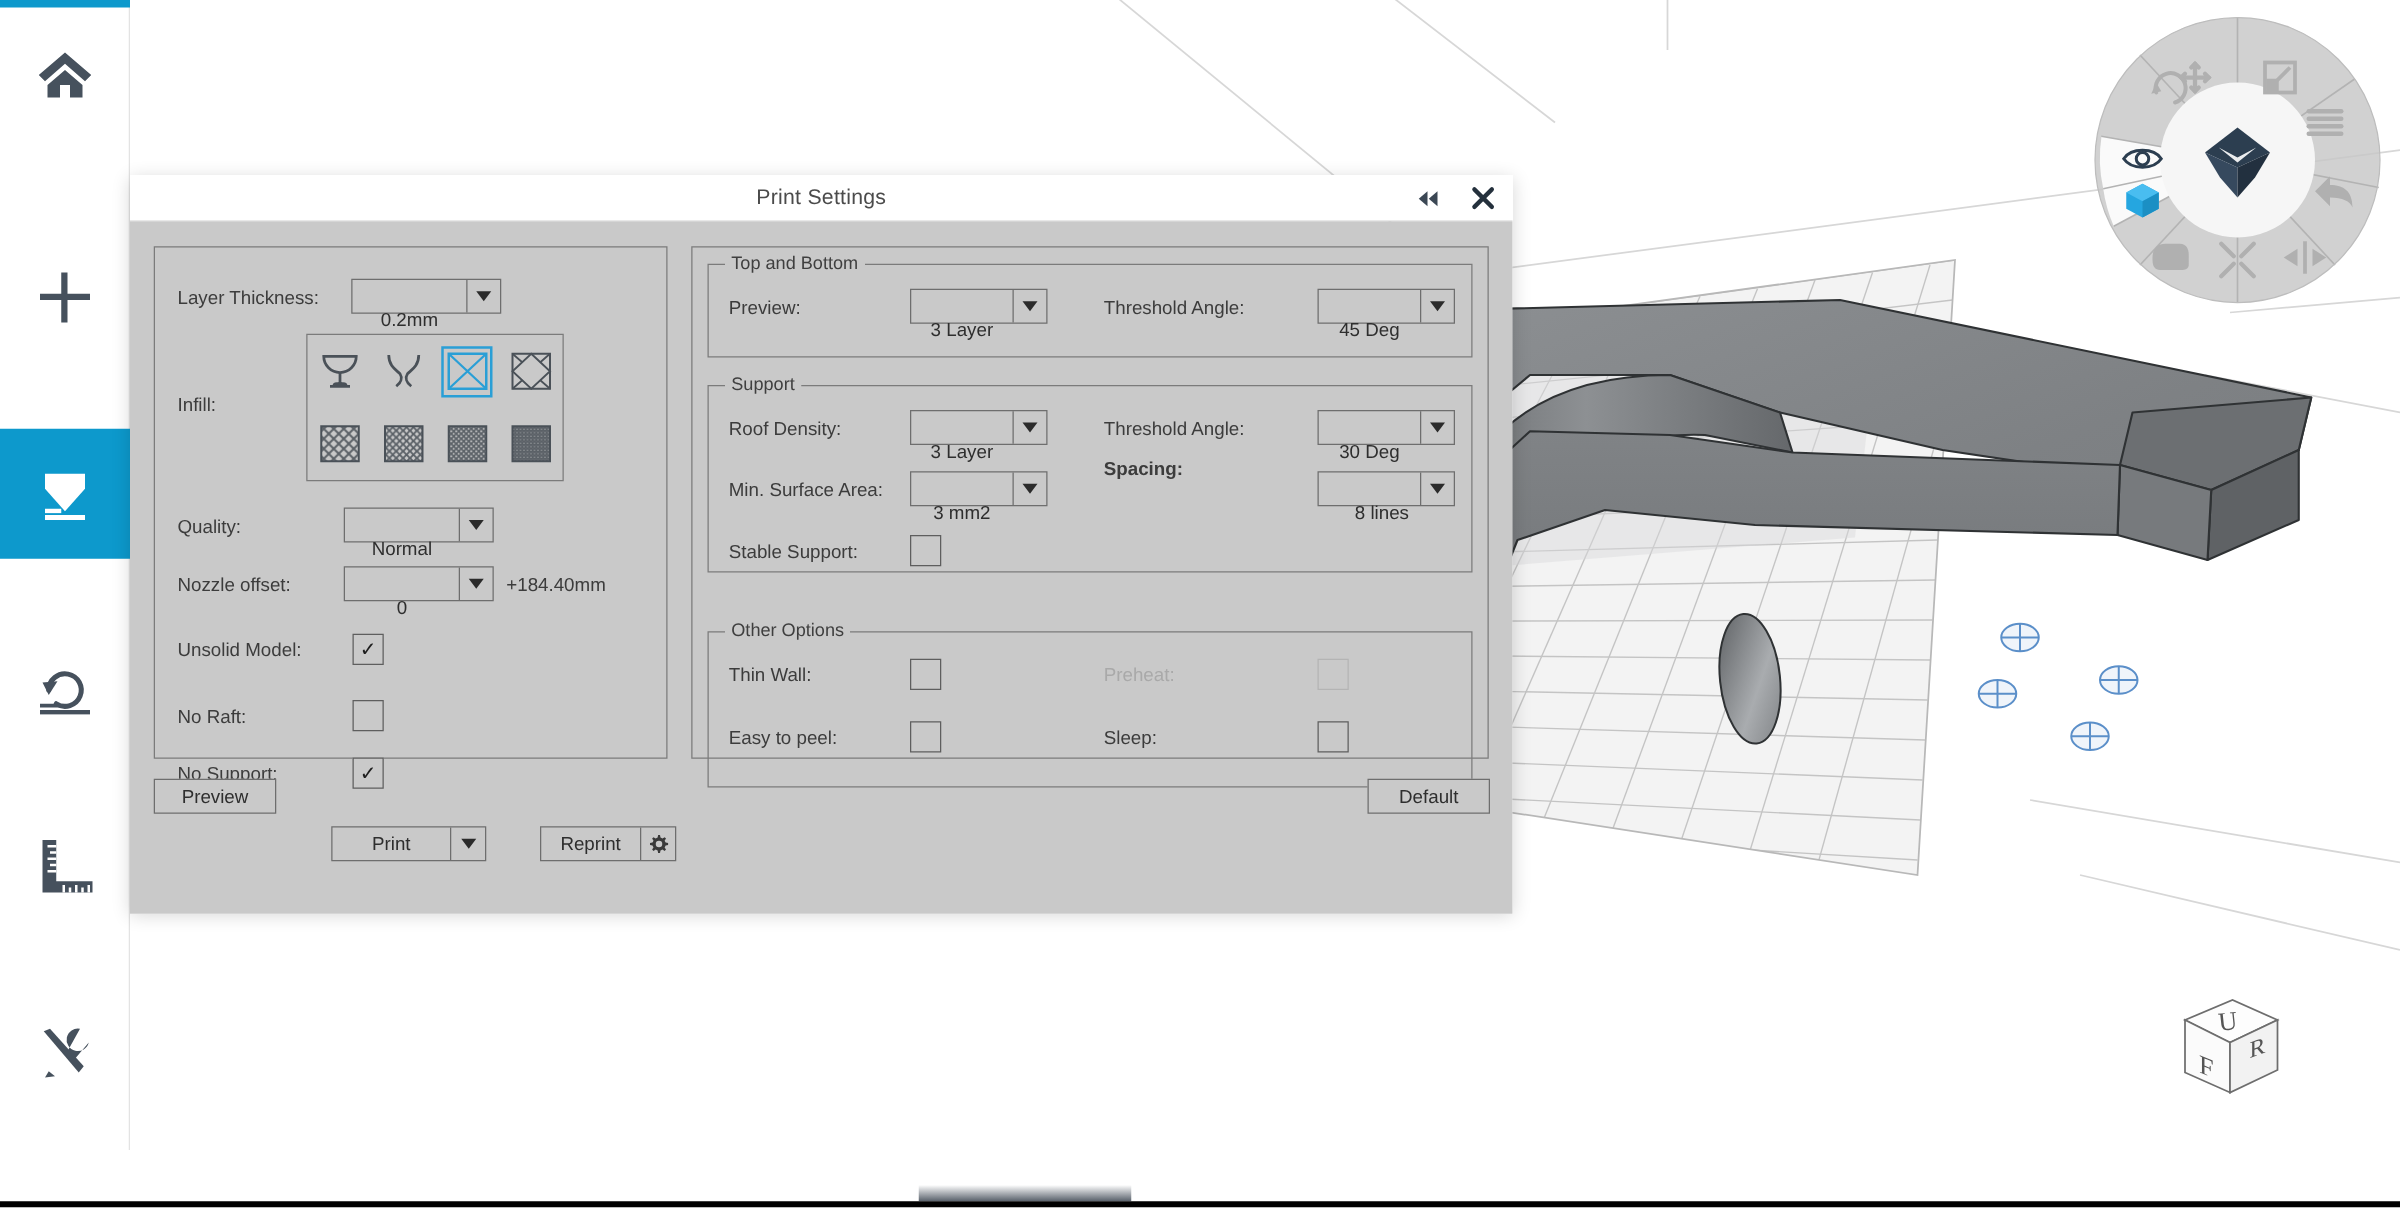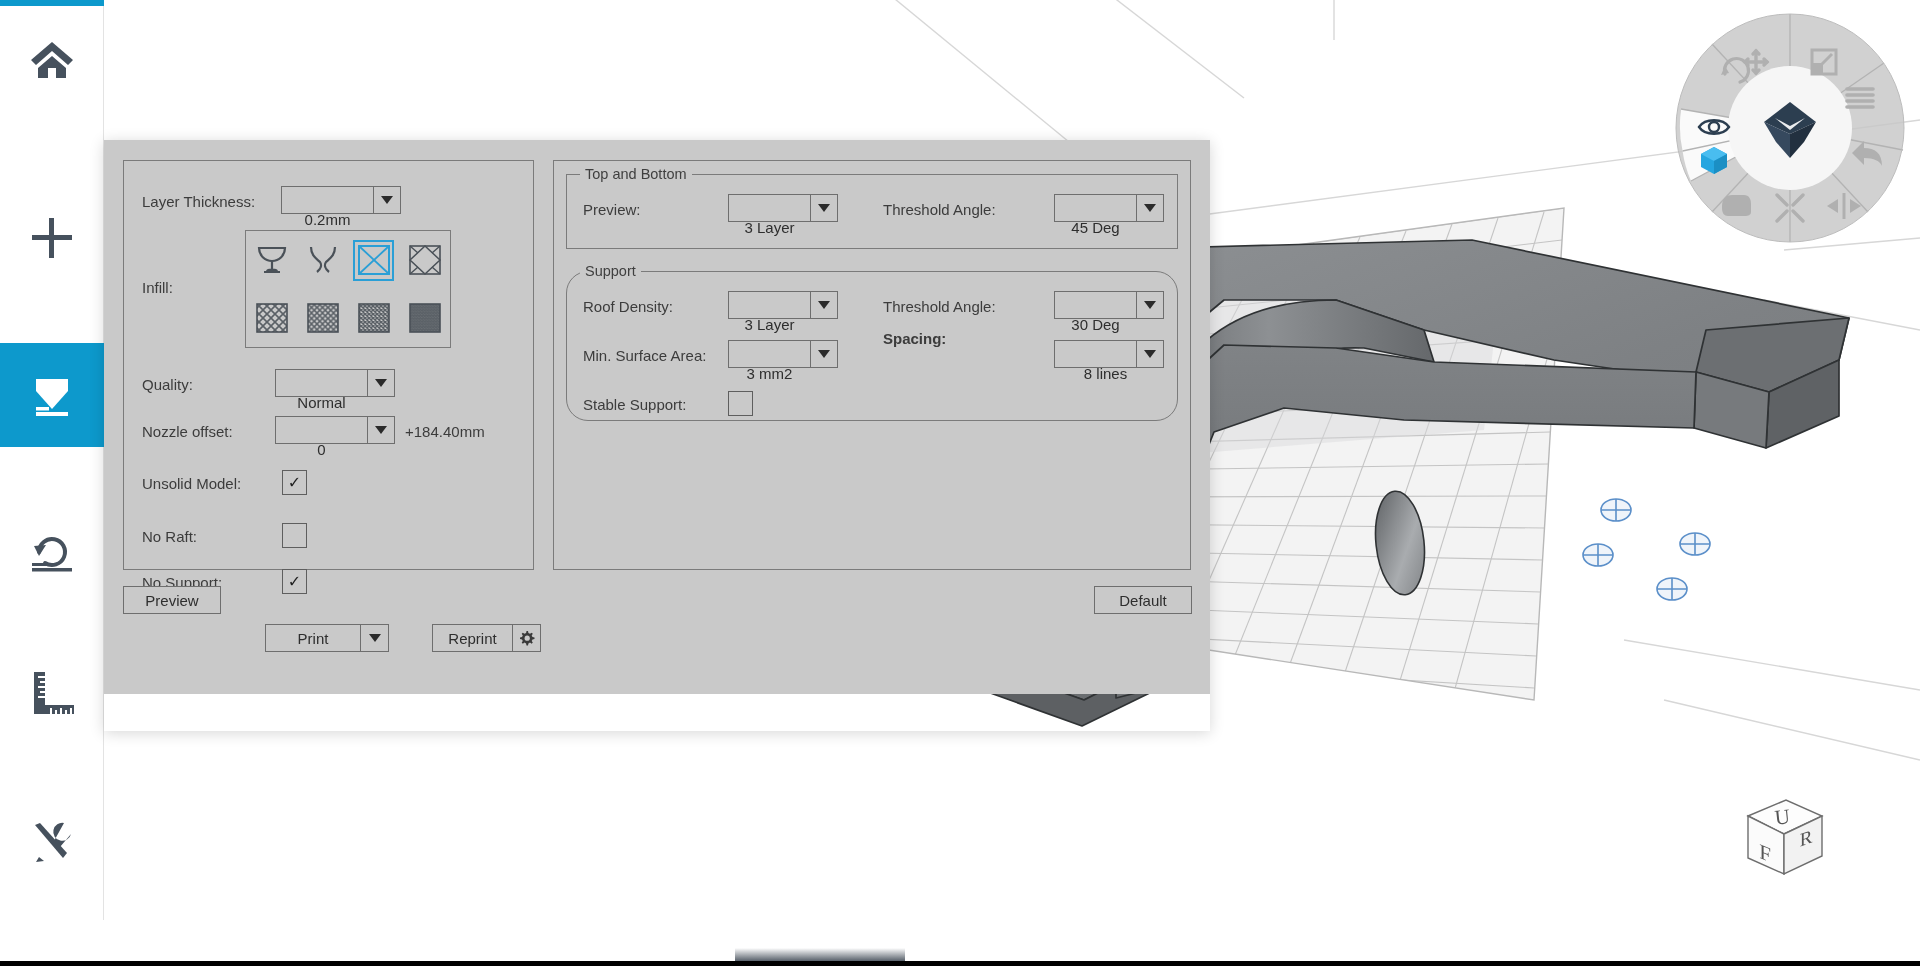--- a/index.html
+++ b/index.html
@@ -86,21 +86,21 @@
   .groupbox > .legend {
     position: absolute; top: -9px; left: 13px;
     background: #c9c9c9; padding: 0 5px;
     font-size: 14.5px; color: #3f3f3f;
   }
 
   .panel-left  { left: 19px;  top: 20px;  width: 411px; height: 410px; }
   .panel-right { left: 449px; top: 20px;  width: 638px; height: 410px; }
 
   .grp-topbottom { left: 12px; top: 13px;  width: 612px; height: 75px; }
-  .grp-support   { left: 12px; top: 110px; width: 612px; height: 150px; border-radius: 22px; }
+  .grp-support   { left: 12px; top: 110px; width: 612px; height: 150px; }
   .grp-other     { left: 12px; top: 307px; width: 612px; height: 125px; }
 
   .field-label {
     position: absolute;
     font-size: 15px; color: #3c3c3c; white-space: nowrap;
   }
   .field-label.disabled { color: #a9a9a9; }
 
   
   .combo {
@@ -517,20 +517,36 @@
           <path d="M37 6 A9 9 0 1 0 44 17 L33 30 L27 24 Z"></path>
           <path d="M12 40 L17 44 L9 45 Z"></path>
         </g>
       </svg>
     </div>
   </div>
   <div class="side-notch"></div>
 
   <div class="dialog">
 
+    <div class="dialog-title">
+      <span class="title-text">Print Settings</span>
+      <div class="title-btns">
+        <span class="title-btn">
+          <svg width="20" height="16" viewBox="0 0 20 16">
+            <polygon points="9,2 9,14 2,8" fill="#3b4754"></polygon>
+            <polygon points="17,2 17,14 10,8" fill="#3b4754"></polygon>
+          </svg>
+        </span>
+        <span class="title-btn">
+          <svg width="19" height="19" viewBox="0 0 19 19">
+            <path d="M2.5 2.5 L16.5 16.5 M16.5 2.5 L2.5 16.5" stroke="#24303c" stroke-width="3.4" stroke-linecap="round"></path>
+          </svg>
+        </span>
+      </div>
+    </div>
 
     <div class="dialog-body">
 
       <div class="groupbox panel-left">
 
         <span class="field-label" style="left:18px; top:32px;">Layer Thickness:</span>
         <div class="combo" style="left:157px; top:25px; width:120px;">
           <span class="combo-value">0.2mm</span>
           <span class="combo-arrow"></span>
         </div>
@@ -679,20 +695,35 @@
           <span class="field-label" style="left:316px; top:58px;font-weight:bold;">Spacing:</span>
           <div class="combo" style="left:487px; top:68px; width:110px;padding-left:20px;">
             <span class="combo-value">8 lines</span>
             <span class="combo-arrow"></span>
           </div>
 
           <span class="field-label" style="left:16px; top:124px;">Stable Support:</span>
           <div class="chk" style="left:161px; top:119px;"></div>
         </div>
 
+        <div class="groupbox grp-other">
+          <span class="legend">Other Options</span>
+
+          <span class="field-label" style="left:16px; top:26px;">Thin Wall:</span>
+          <div class="chk" style="left:161px; top:21px;"></div>
+
+          <span class="field-label disabled" style="left:316px; top:26px;">Preheat:</span>
+          <div class="chk disabled" style="left:487px; top:21px;"></div>
+
+          <span class="field-label" style="left:16px; top:76px;">Easy to peel:</span>
+          <div class="chk" style="left:161px; top:71px;"></div>
+
+          <span class="field-label" style="left:316px; top:76px;">Sleep:</span>
+          <div class="chk" style="left:487px; top:71px;"></div>
+        </div>
       </div>
 
       <div class="btn" style="left:19px; top:446px; width:98px;">
         <span>Preview</span>
       </div>
 
       <div class="btn-split" style="left:161px; top:446px; width:124px;">
         <span class="lbl">Print</span>
         <span class="sep arrow"></span>
       </div>

